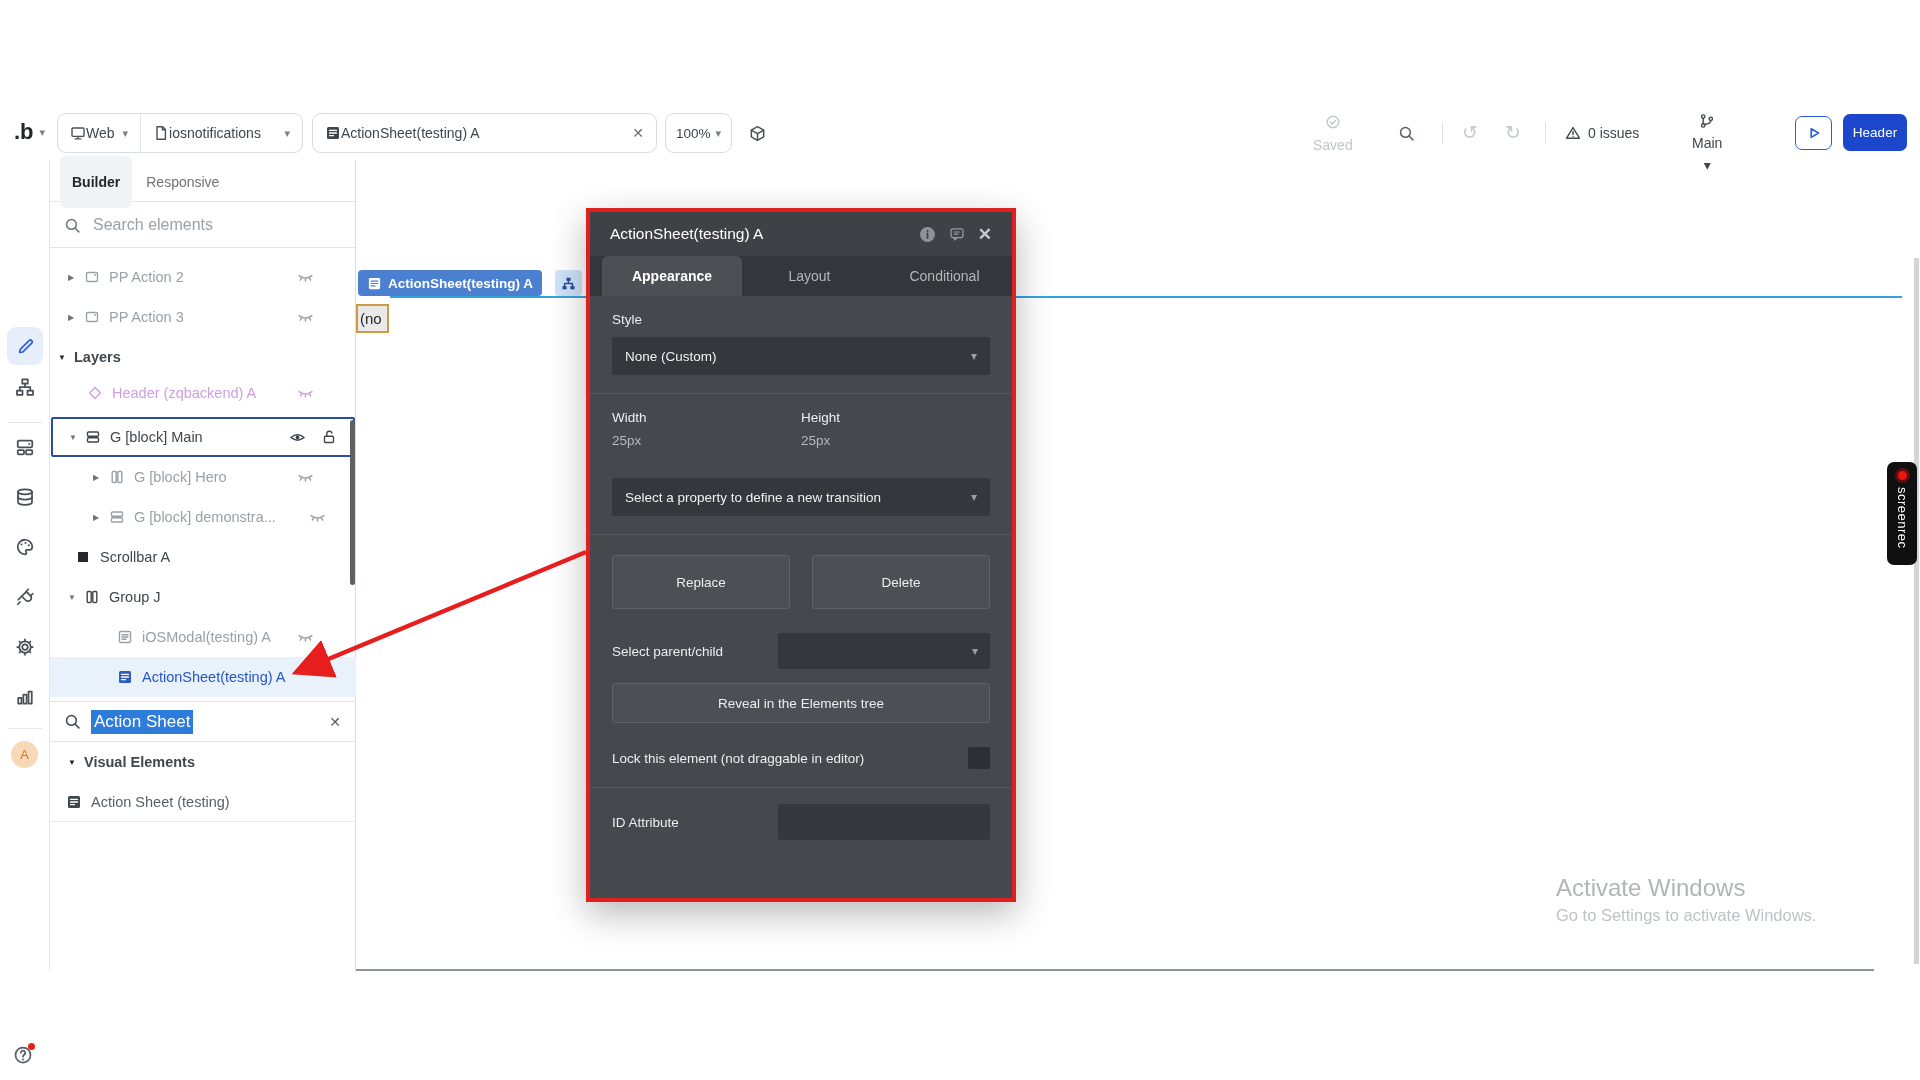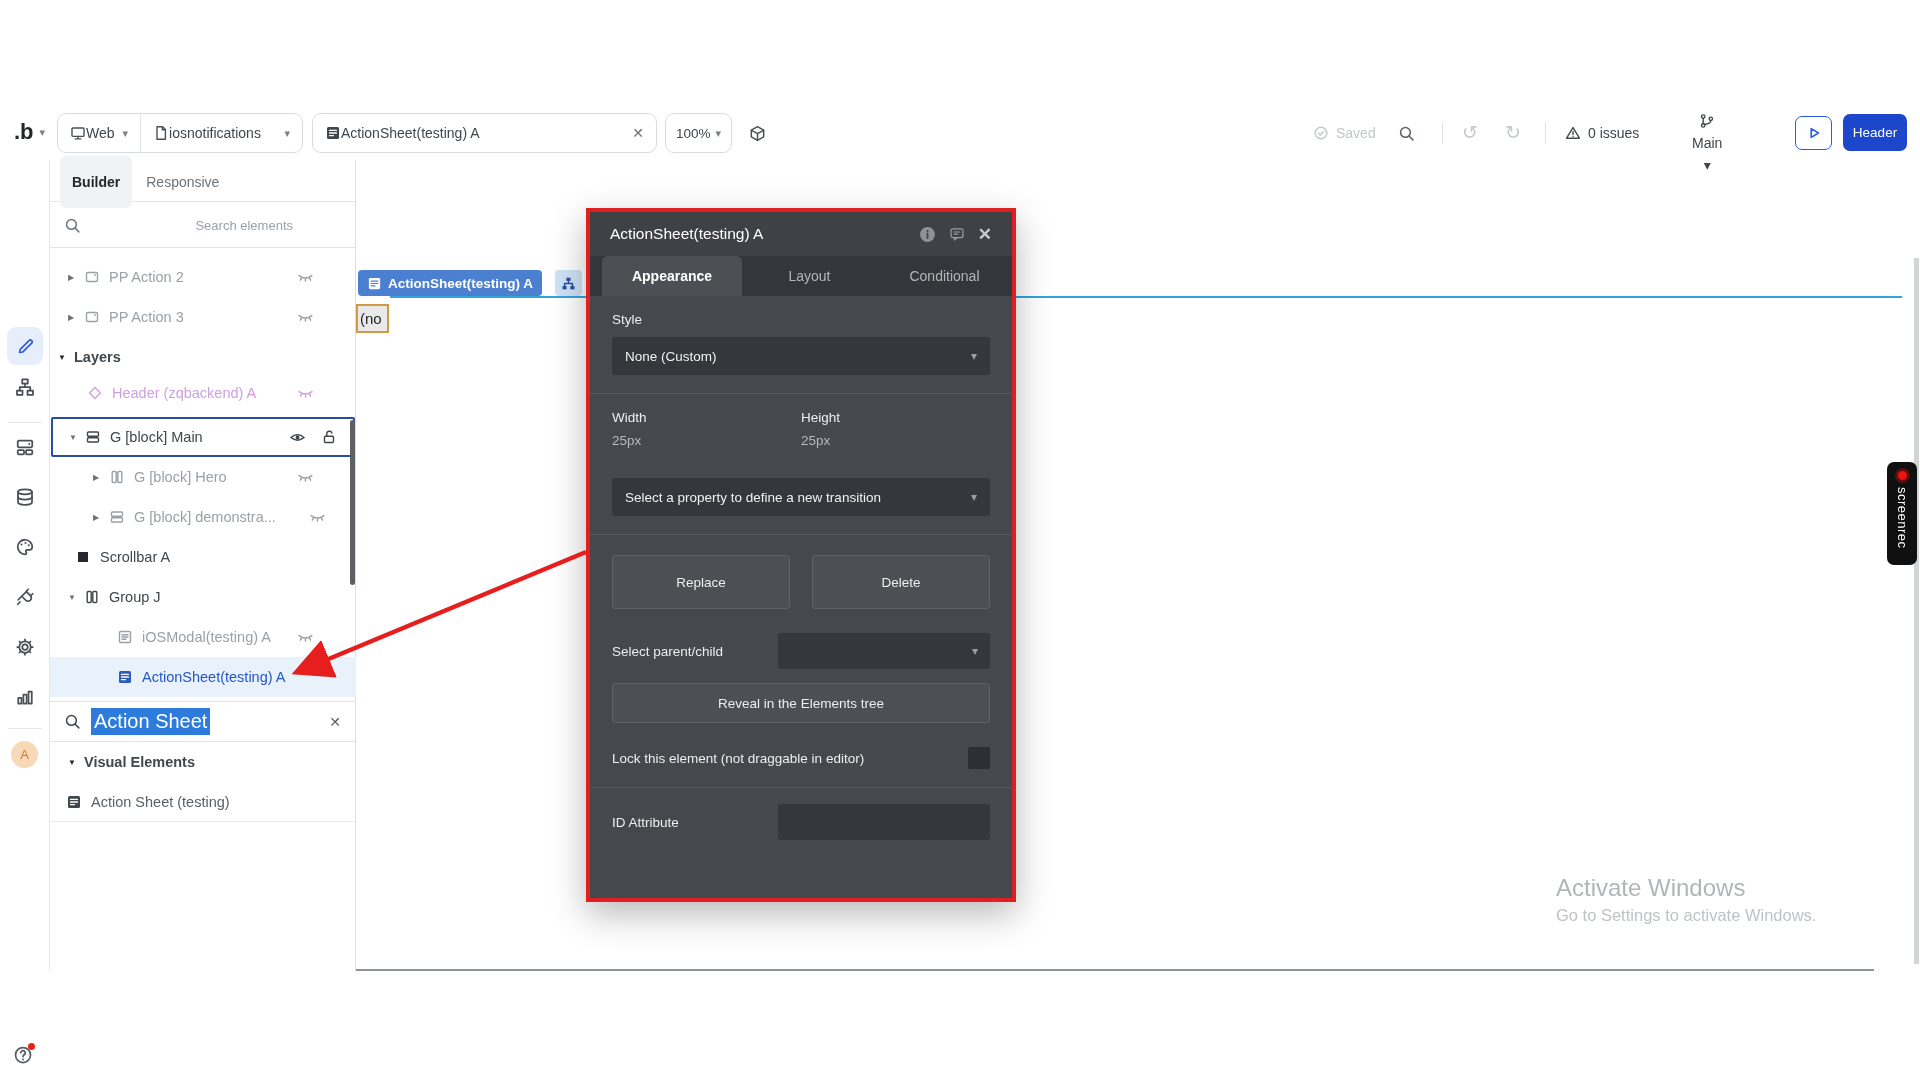--- a/index.html
+++ b/index.html
@@ -13,21 +13,21 @@
   .toolbar{position:absolute;left:0;top:0;width:1920px;height:160px;background:#fff;}
   .logo{position:absolute;left:14px;top:119px;font-size:22px;font-weight:bold;color:#23272b;display:flex;align-items:center;gap:6px;}
   .logo .chev{font-size:11px;color:#7a8086;font-weight:normal;}
   .pill{position:absolute;top:113px;height:40px;border:1px solid #d9dcdf;border-radius:9px;background:#fff;
         display:flex;align-items:center;box-sizing:border-box;font-size:14px;color:#3f464c;}
   .pill .chev{font-size:11px;color:#7a8086;margin-left:8px;}
   .vdiv{width:1px;height:38px;background:#e3e6e9;}
   .tb-ic{color:#4a4f55;}
   .tb-txt{margin-left:0;}
   .tbr{position:absolute;top:113px;height:40px;display:flex;align-items:center;}
-  .saved{color:#c2c6c9;font-size:14px;display:flex;align-items:center;gap:7px;}
+  .saved{color:#c2c6c9;font-size:14px;display:flex;align-items:center;gap:7px;flex-direction:column;}
   .tdiv{width:1px;height:22px;background:#e1e4e7;}
   .uicon{font-size:19px;color:#c6c9cc;}
   .issues{font-size:14px;color:#3f464c;display:flex;align-items:center;gap:7px;}
   .branch{font-size:14px;color:#3f464c;display:flex;align-items:center;gap:6px;flex-direction:column;}
   .playbtn{position:absolute;left:1795px;top:116px;width:37px;height:34px;border:1.5px solid #2a5be0;border-radius:7px;
            display:flex;align-items:center;justify-content:center;color:#2a5be0;background:#fff;box-sizing:border-box;}
   .deploy{position:absolute;left:1843px;top:114px;width:64px;height:37px;background:#1c46cb;border-radius:7px;color:#fff;
           font-size:13.5px;display:flex;align-items:center;justify-content:center;}
 
   
@@ -40,40 +40,40 @@
           font-size:13px;display:flex;align-items:center;justify-content:center;}
   .help{position:absolute;left:13px;top:885px;color:#5a6065;}
   .help .dot{position:absolute;right:-2px;top:-2px;width:7px;height:7px;border-radius:50%;background:#e8211b;}
 
   
   .lpanel{position:absolute;left:50px;top:160px;width:306px;height:811px;background:#fff;border-right:1px solid #dcdfe2;box-sizing:border-box;}
   .ptabs{position:absolute;left:0;top:2px;width:100%;height:40px;display:flex;align-items:center;border-bottom:1px solid #e2e5e8;box-sizing:border-box;}
   .ptab-active{margin-left:10px;background:#f1f2f4;border-radius:6px;padding:18px 12px;font-weight:bold;font-size:14px;color:#23272b;}
   .ptab{margin-left:14px;font-size:14px;color:#6d737a;}
   .searchrow{position:absolute;left:0;top:43px;width:100%;height:45px;display:flex;align-items:center;border-bottom:1px solid #e2e5e8;box-sizing:border-box;padding-left:14px;color:#6d737a;}
-  .searchrow input{border:none;outline:none;margin-left:10px;font-size:13px;color:#3f464c;font-family:inherit;width:200px;text-align:right;}
+  .searchrow input{border:none;outline:none;margin-left:10px;font-size:16px;color:#3f464c;font-family:inherit;width:200px;}
   .searchrow input::placeholder{color:#9aa0a6;}
 
   .trow{position:absolute;left:0;width:306px;height:40px;display:flex;align-items:center;box-sizing:border-box;font-size:14.5px;}
   .exp{width:16px;font-size:8px;color:#6d737a;flex:none;}
   .exp.e{visibility:hidden;}
   .ticon{flex:none;margin-right:9px;}
   .muted{color:#9aa0a6;}
   .dark{color:#3f464c;}
   .pink{color:#cf9ee2;}
   .blue{color:#2456c7;}
   .bold{font-weight:bold;}
   .reye{margin-left:auto;margin-right:42px;flex:none;}
   .r2{margin-left:auto;margin-right:16px;display:flex;gap:15px;flex:none;color:#3f464c;}
   .selrow{left:1px;width:304px;border:2px solid #2b4da0;border-radius:2px;background:#fff;}
   .asrow{background:#e9f1fa;}
   .pscroll{position:absolute;left:300px;top:260px;width:5px;height:165px;background:#5d6165;border-radius:3px;}
 
   .esearch{position:absolute;left:0;top:541px;width:100%;height:41px;display:flex;align-items:center;border-top:1px solid #e2e5e8;border-bottom:1px solid #e2e5e8;box-sizing:border-box;padding-left:14px;color:#3f464c;}
-  .esel{margin-left:10px;background:#2d7bdb;color:#fff;font-size:20px;padding:2px 3px;}
+  .esel{margin-left:10px;background:#2d7bdb;color:#fff;font-size:17px;padding:2px 3px;}
   .esearch .x{margin-left:auto;margin-right:14px;color:#5a6065;font-size:14px;}
   .vehead{position:absolute;left:0;top:582px;width:100%;height:40px;display:flex;align-items:center;padding-left:18px;box-sizing:border-box;}
   .veitem{position:absolute;left:0;top:622px;width:100%;height:40px;display:flex;align-items:center;padding-left:16px;box-sizing:border-box;color:#5a6065;font-size:14.5px;border-bottom:1px solid #e8ebee;}
 
   
   .blueline{position:absolute;left:390px;top:296px;width:1512px;height:2px;background:#35a3dc;z-index:1;}
   .sel-label{position:absolute;left:358px;top:270px;height:26px;background:#4a80cf;border-radius:4px;color:#fff;
              display:flex;align-items:center;padding:0 9px;font-size:13.5px;font-weight:bold;gap:6px;z-index:2;}
   .revealbtn{position:absolute;left:555px;top:270px;width:27px;height:26px;background:#cfe2f7;border-radius:4px;
              display:flex;align-items:center;justify-content:center;color:#2b4da0;z-index:2;}

